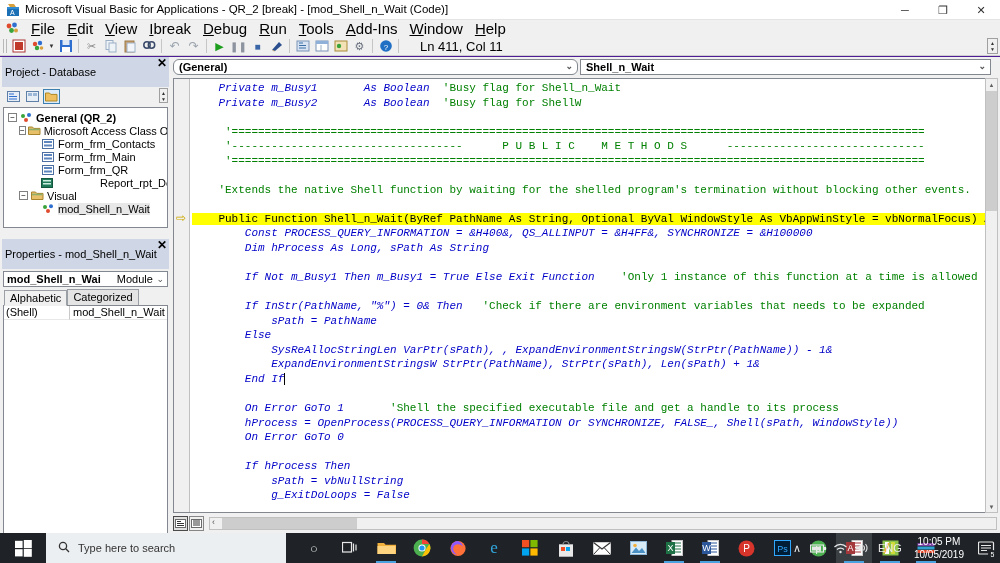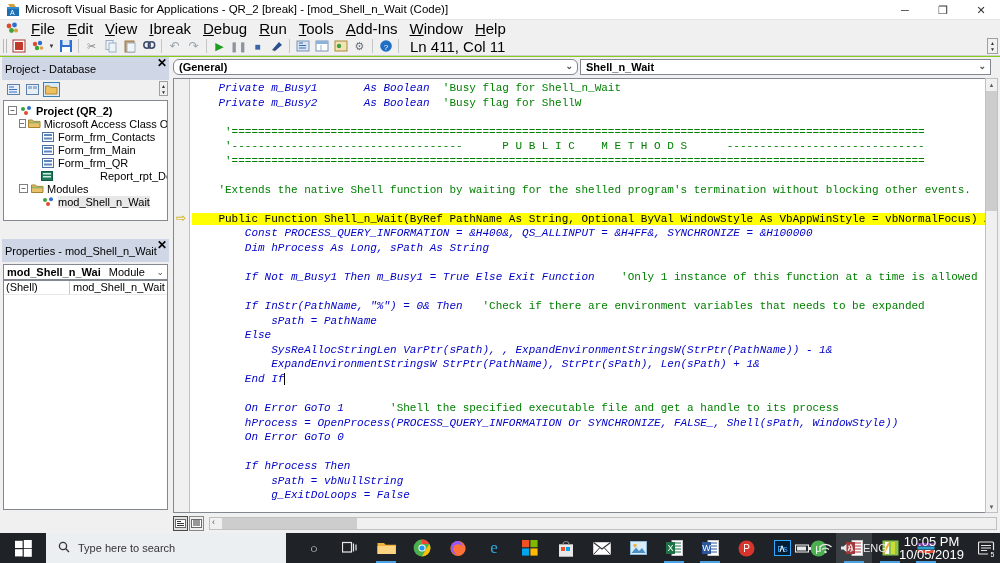--- a/index.html
+++ b/index.html
@@ -5,21 +5,21 @@
   * { box-sizing: border-box; }
   html, body { margin:0; padding:0; }
   body {
     width:1000px; height:563px; overflow:hidden;
     font-family:"Liberation Sans", sans-serif;
     font-size:11px;
     background:#f0f0f0;
     -webkit-font-smoothing:none;
   }
   
-  #app { position:absolute; left:0; top:0; width:1000px; height:533px; background:#84cc16; }
+  #app { position:absolute; left:0; top:0; width:1000px; height:533px; background:#4c1d95; }
 
   
   #titlebar { position:relative; height:20px; background:#ffffff; border-bottom:1px solid #e4e4e4; }
   #titlebar .tb-icon { position:absolute; left:6px; top:3px; width:14px; height:14px; }
   #titlebar .tb-text { position:absolute; left:25px; top:3px; font-size:11.5px; color:#000; white-space:nowrap;}
   .wbtn { position:absolute; top:0; width:38px; height:20px; color:#333; font-size:11px;
           display:flex; align-items:center; justify-content:center; }
   .wbtn-min { right:76px; }
   .wbtn-max { right:38px; }
   .wbtn-close { right:0; }
@@ -31,34 +31,34 @@
   #menubar .mitem { padding:1px 6px 2px 6px; font-size:15px; color:#000; }
   #menubar .mitem u { text-decoration:underline; }
 
   
   #toolbar { height:19px; background:#f0f0f0; display:flex; align-items:center; padding-left:3px;
              border-bottom:1px solid #cfcfcf; position:relative; }
   .tbtn { width:19px; height:17px; display:flex; align-items:center; justify-content:center; }
   .tsep { width:1px; height:14px; background:#c6c6c6; margin:0 3px; }
   .tgrip { width:4px; height:14px; margin-right:2px;
            background:repeating-linear-gradient(to right,#b8b8b8 0 1px,transparent 1px 3px); }
-  #posbox { margin-left:8px; font-size:15px; color:#000; }
+  #posbox { margin-left:18px; font-size:13px; color:#000; }
   #tb-spin { position:absolute; right:2px; top:1px; width:11px; height:16px;
              border:1px solid #a0a0a0; background:#f0f0f0; display:flex; flex-direction:column;
              align-items:center; justify-content:center; font-size:5px; line-height:6px; color:#333;}
 
   
   #workarea { position:absolute; left:0; top:57px; width:1000px; height:476px; background:#f0f0f0; }
 
   
   #panel-project { position:absolute; left:2px; top:0px; width:167px; height:180px;
                    background:#f0f0f0; }
   #panel-props   { position:absolute; left:2px; top:182px; width:167px; height:289px;
                    background:#f0f0f0; }
-  .pnl-title { height:23px; background:#cfd6e5; display:flex; align-items:center;
+  .pnl-title { height:30px; background:#cfd6e5; display:flex; align-items:center;
                padding-left:3px; font-size:11px; color:#000; position:relative; }
   .pnl-title .pnl-x { position:absolute; right:2px; top:-1px; font-size:12px; font-weight:bold; color:#000; }
   .pnl-toolbar { height:19px; background:#f0f0f0; display:flex; align-items:center; gap:2px;
                  padding-left:3px; position:relative; }
   .pbtn { width:17px; height:15px; border:1px solid transparent; display:flex;
           align-items:center; justify-content:center; }
   .pbtn.sel { border:1px solid #3c7fb1; background:#dcebfa; }
   .pnl-spin { position:absolute; right:1px; top:1px; width:9px; height:15px; border:1px solid #a0a0a0;
               background:#f0f0f0; font-size:5px; color:#333; display:flex; flex-direction:column;
               align-items:center; justify-content:center; line-height:6px;}
@@ -132,21 +132,21 @@
                display:flex; align-items:center; gap:8px; padding-left:12px; font-size:11px; color:#333; }
   #tray-left { position:absolute; left:296px; top:0; height:30px; display:flex; align-items:center; }
   .tb-app { width:36px; height:30px; display:flex; align-items:center; justify-content:center;
             position:relative; }
   .tb-app.running::after { content:''; position:absolute; bottom:0; left:8px; width:20px; height:2px;
                            background:#4aa3e0; }
   .tb-app.active { background:#3a3f44; }
   #tray-right { position:absolute; right:0; top:0; height:30px; display:flex; align-items:center; }
   .tricon { width:22px; height:30px; display:flex; align-items:center; justify-content:center;
             color:#e8e8e8; font-size:11px; }
-  #clock { color:#fff; font-size:13px; text-align:center; line-height:13px; padding:0 8px; }
+  #clock { color:#fff; font-size:10px; text-align:center; line-height:13px; padding:0 8px; }
   #notif { width:28px; height:30px; display:flex; align-items:center; justify-content:center; position:relative;}
   #notif .badge { position:absolute; right:3px; bottom:4px; background:#1f2327; color:#fff;
                   font-size:7px; border-radius:50%; width:9px; height:9px; text-align:center; line-height:9px;}
 </style>
 </head>
 <body>
 
 <div id="app">
 
   <div id="titlebar">
@@ -313,21 +313,21 @@
 
         <div class="tnode" style="padding-left:2px;">
           <span class="exp">−</span>
           <span class="tico">
             <svg width="13" height="11">
                 <circle cx="3" cy="4" r="2" fill="#3aa33a"></circle>
                 <circle cx="9" cy="3" r="2" fill="#2f6fd0"></circle>
                 <circle cx="6" cy="8" r="2" fill="#e04b2f"></circle>
               </svg>
             </span>
-          <span class="tlabel" style="font-weight:bold;">Project (QR_2)</span>
+          <span class="tlabel" style="font-weight:bold;">General (QR_2)</span>
         </div>
         <div class="tnode" style="padding-left:13px;">
           <span class="exp">−</span>
           <span class="tico">
             <svg width="13" height="11">
                 <path d="M0.5 2 h4 l1.2 1.4 h6.3 v6.1 h-11.5 z" fill="#e8c06a" stroke="#a8842c"></path>
                 <path d="M1 4.5 h10.5" stroke="#8fb06a" stroke-width="1.6"></path>
               </svg>
             </span>
           <span class="tlabel">Microsoft Access Class Objects</span>
@@ -373,21 +373,21 @@
           <span class="tlabel">Report_rpt_Details</span>
         </div>
         <div class="tnode" style="padding-left:13px;">
           <span class="exp">−</span>
           <span class="tico">
             <svg width="13" height="11">
                 <path d="M0.5 2 h4 l1.2 1.4 h6.3 v6.1 h-11.5 z" fill="#e8c06a" stroke="#a8842c"></path>
                 <path d="M1 4.5 h10.5" stroke="#8fb06a" stroke-width="1.6"></path>
               </svg>
             </span>
-          <span class="tlabel">Modules</span>
+          <span class="tlabel">Visual</span>
         </div>
         <div class="tnode" style="padding-left:35px;">
           <span class="tico">
             <svg width="13" height="11">
                 <circle cx="3" cy="4" r="2" fill="#3aa33a"></circle>
                 <circle cx="9" cy="3.2" r="2" fill="#2f6fd0"></circle>
                 <circle cx="6" cy="8" r="2" fill="#e04b2f"></circle>
               </svg>
             </span>
           <span class="tlabel selected">mod_Shell_n_Wait</span>
@@ -395,22 +395,26 @@
       </div>
     </div>
 
     <div id="panel-props">
       <div class="pnl-title">
         <span>Properties - mod_Shell_n_Wait</span>
         <span class="pnl-x">✕</span>
       </div>
       <div class="prop-combo">
         <span style="font-weight:bold;">mod_Shell_n_Wai</span>
-        <span style="margin-left:8px;">Module</span>
+        <span style="margin-left:16px;">Module</span>
         <span class="arw">⌄</span>
+      </div>
+      <div class="prop-tabs">
+        <div class="ptab active">Alphabetic</div>
+        <div class="ptab">Categorized</div>
       </div>
       <div class="prop-grid">
         <div class="prow">
           <div class="pname">(Shell)</div>
           <div class="pval">mod_Shell_n_Wait</div>
         </div>
       </div>
     </div>
 
     <div id="code-window">

